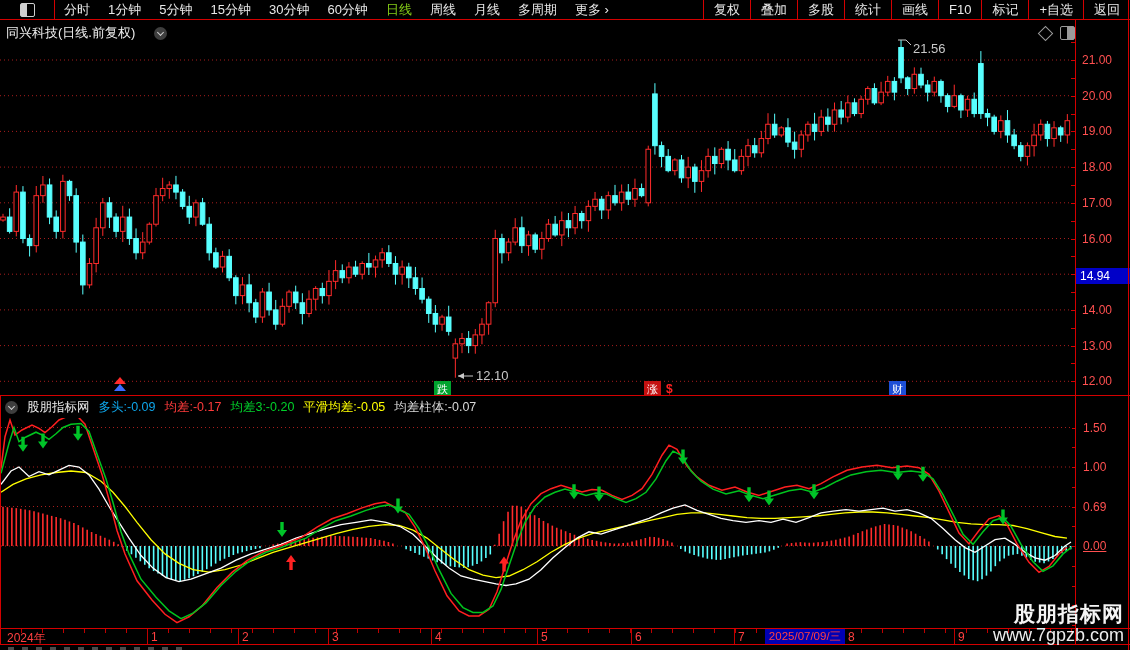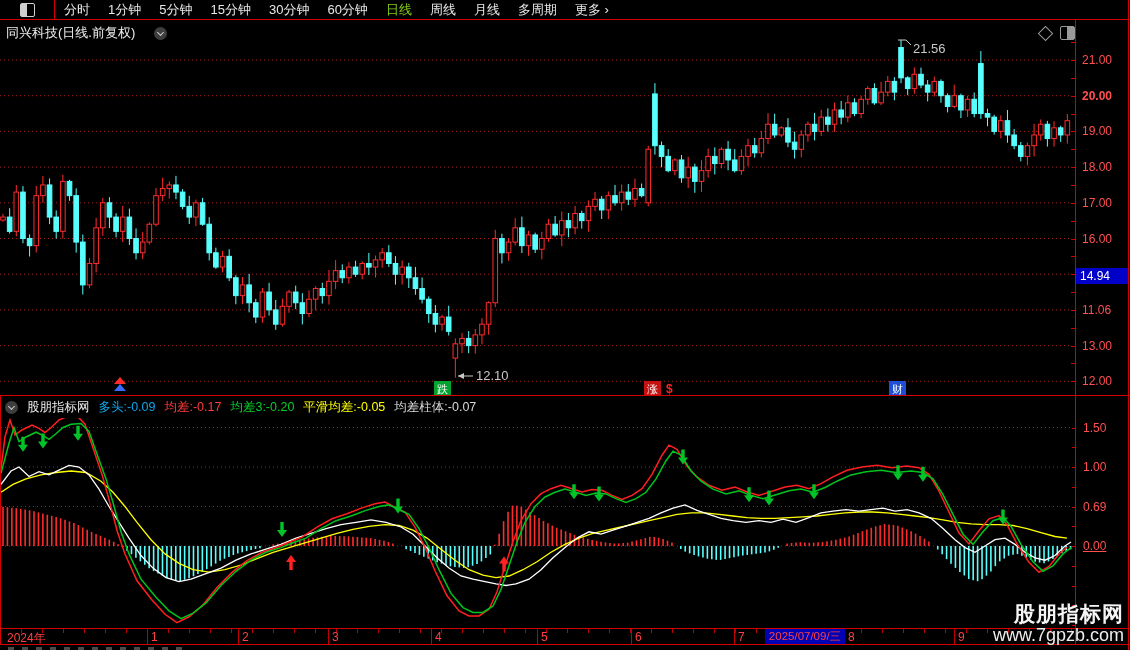--- a/index.html
+++ b/index.html
@@ -75,20 +75,31 @@
       <div class="mi">1分钟</div>
       <div class="mi">5分钟</div>
       <div class="mi">15分钟</div>
       <div class="mi">30分钟</div>
       <div class="mi">60分钟</div>
       <div class="mi active">日线</div>
       <div class="mi">周线</div>
       <div class="mi">月线</div>
       <div class="mi">多周期</div>
       <div class="mi">更多 ›</div>
+    </div>
+  <div id="right-menu">
+      <div class="mi">复权</div>
+      <div class="mi">叠加</div>
+      <div class="mi">多股</div>
+      <div class="mi">统计</div>
+      <div class="mi">画线</div>
+      <div class="mi">F10</div>
+      <div class="mi">标记</div>
+      <div class="mi">+自选</div>
+      <div class="mi">返回</div>
     </div>
 </div>
 
 <div id="chart-area" class="abs">
   <svg id="main-chart" width="1075" height="375">
       <line x1="0" y1="361.3" x2="1072" y2="361.3" stroke="#a81d1d" stroke-width="1" stroke-dasharray="1 3"></line>
       <line x1="0" y1="325.6" x2="1072" y2="325.6" stroke="#a81d1d" stroke-width="1" stroke-dasharray="1 3"></line>
       <line x1="0" y1="289.90000000000003" x2="1072" y2="289.90000000000003" stroke="#a81d1d" stroke-width="1" stroke-dasharray="1 3"></line>
       <line x1="0" y1="254.20000000000002" x2="1072" y2="254.20000000000002" stroke="#a81d1d" stroke-width="1" stroke-dasharray="1 3"></line>
       <line x1="0" y1="218.5" x2="1072" y2="218.5" stroke="#a81d1d" stroke-width="1" stroke-dasharray="1 3"></line>
@@ -446,26 +457,26 @@
   <div id="chart-title" class="abs">
     <span>同兴科技(日线.前复权)</span>
     <span class="chev-circle"></span>
   </div>
   <div id="corner-icons" class="abs">
     <span class="diamond"></span>
     <span class="half-square right"></span>
   </div>
   <div id="price-axis-labels">
       <div class="axis-label" style="top: 33px;">21.00</div>
-      <div class="axis-label" style="top: 68.7px; font-weight: bold;">20.00</div>
+      <div class="axis-label" style="top: 68.7px;">20.00</div>
       <div class="axis-label" style="top: 104.4px;">19.00</div>
       <div class="axis-label" style="top: 140.1px;">18.00</div>
       <div class="axis-label" style="top: 175.8px;">17.00</div>
       <div class="axis-label" style="top: 211.5px;">16.00</div>
-      <div class="axis-label" style="top: 282.9px;">11.06</div>
+      <div class="axis-label" style="top: 282.9px;">14.00</div>
       <div class="axis-label" style="top: 318.6px;">13.00</div>
       <div class="axis-label" style="top: 354.3px;">12.00</div>
       <div class="minor-tick" style="top: 361.3px;"></div>
       <div class="minor-tick" style="top: 343.45px;"></div>
       <div class="minor-tick" style="top: 325.6px;"></div>
       <div class="minor-tick" style="top: 307.75px;"></div>
       <div class="minor-tick" style="top: 289.9px;"></div>
       <div class="minor-tick" style="top: 272.05px;"></div>
       <div class="minor-tick" style="top: 254.2px;"></div>
       <div class="minor-tick" style="top: 236.35px;"></div>

